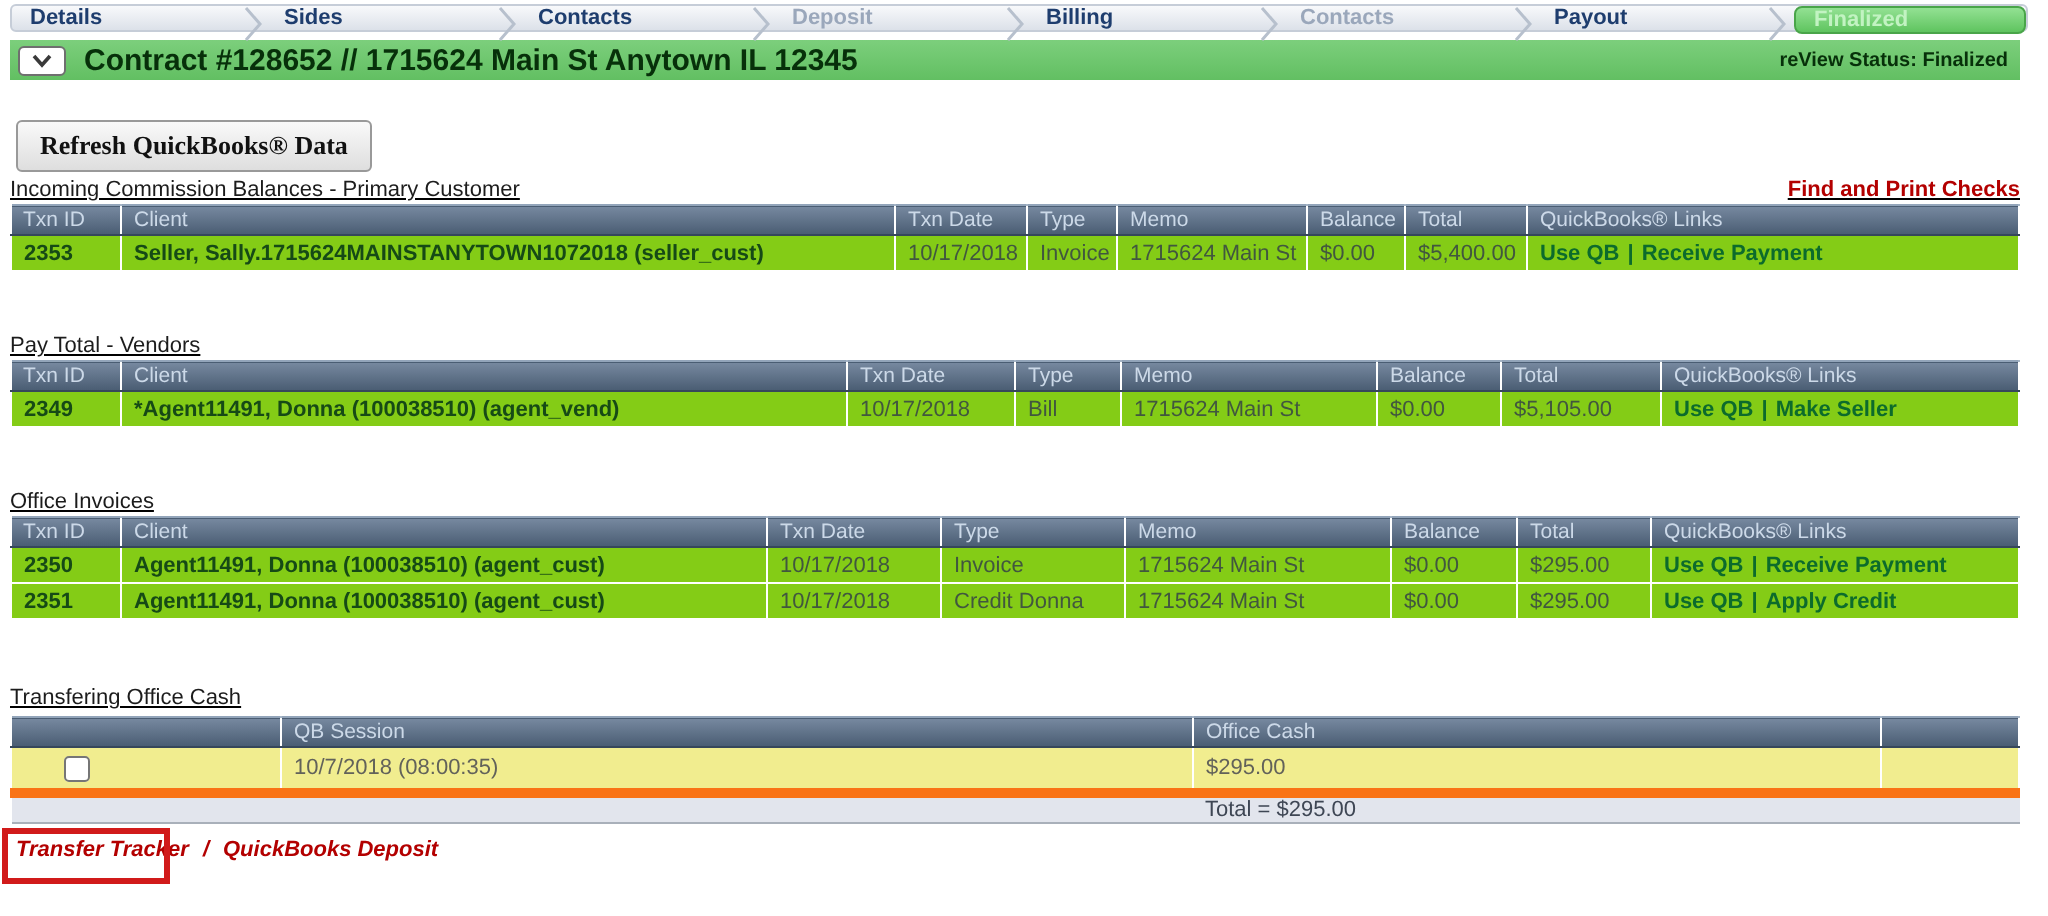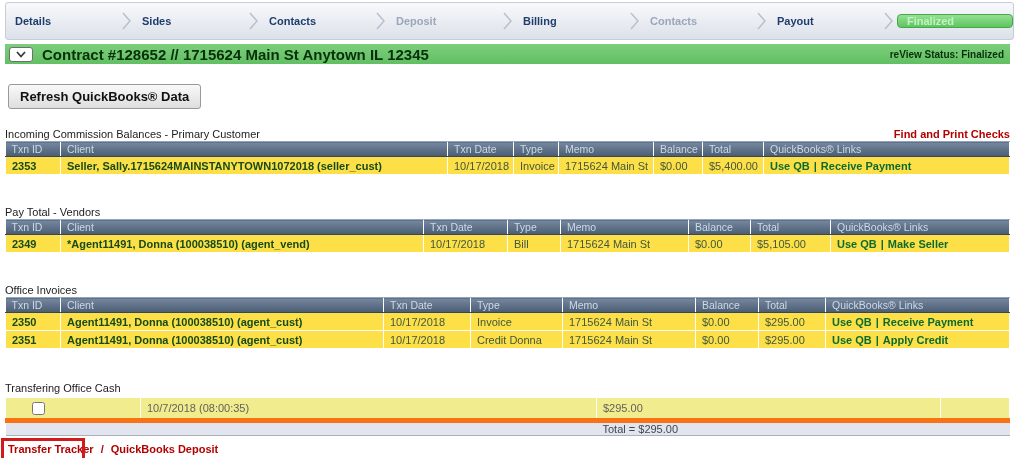--- a/index.html
+++ b/index.html
@@ -5,22 +5,22 @@
   * { box-sizing: border-box; }
   html,body { margin:0; padding:0; }
   body {
     width:1024px; height:458px; overflow:hidden;
     background:#ffffff;
     font-family:"Liberation Sans", sans-serif;
   }
 
   
   .wizard {
-    margin:2px 10px 0 5px; height:38px;
-    display:flex; align-items:center;
+    margin:2px 10px 0 5px; height:14px;
+    display:flex; align-items:flex-start;
     background:linear-gradient(#f8f9fb,#dce1e9);
     border:1px solid #c6cdd8; border-radius:3px;
   }
   .tab {
     flex:1; display:flex; align-items:center;
     padding-left:9px; font-size:11px; font-weight:bold;
     color:#1e3d6e; cursor:pointer; white-space:nowrap; overflow:hidden;
   }
   .tab.disabled { color:#9aa7bb; }
   .tab.finalized {
@@ -40,68 +40,68 @@
     width:24px; height:15px; background:#fff;
     border:1px solid #6f6f6f; border-radius:3px;
     display:flex; align-items:center; justify-content:center;
     margin-right:9px; cursor:pointer; flex:none;
   }
   .contract-title { font-size:15px; font-weight:bold; color:#07300a; }
   .review-status  { margin-left:auto; font-size:10px; font-weight:bold; color:#07300a; }
 
   
   .refresh-btn {
-    display:inline-block; margin:20px 0 16px 8px;
-    font-family:Liberation Sans, sans-serif;
+    display:inline-block; margin:20px 0 0 8px;
+    font-family:Liberation Serif, serif;
     font-size:13px; font-weight:bold; color:#111;
     background:linear-gradient(#f9f9f9,#dedede);
     border:1px solid #999; border-radius:3px;
     padding:4px 11px; cursor:pointer;
   }
 
   
-  .section-head { display:flex; align-items:flex-start; margin:3px 14px 1px 5px; }
+  .section-head { display:flex; align-items:flex-start; margin:3px 14px 1px 5px;text-decoration:underline; }
   .section-head.gap { margin-top:31px; }
   .section-title { font-size:11px; color:#1c1c1c; }
   .find-print { margin-left:auto; font-size:11px; font-weight:bold; color:#b30000; cursor:pointer; }
 
   
   table { border-collapse:collapse; width:1005px; margin-left:5px; table-layout:fixed; }
   th {
     background:linear-gradient(#76889f,#495c72);
     height:15px; padding:0 6px;
     font-size:10.5px; font-weight:normal; color:#ccd9e8;
     text-align:left; white-space:nowrap; overflow:hidden;
     border-top:1px solid #93a5ba; border-bottom:1px solid #36475b;
     border-right:1px solid rgba(255,255,255,0.18);
     margin-left:23px;
   }
   td {
     height:18px; padding:0 6px; font-size:11px;
-    background:#fde047; border:1px solid #ffffff;
+    background:#84cc16; border:1px solid #ffffff;
     color:#41573f; white-space:nowrap; overflow:hidden;
   }
   td.id, td.client { font-weight:bold; color:#164a16; }
   td.qb { font-weight:bold; color:#0c6b2c; }
   td.qb .lnk { cursor:pointer; }
   td.qb .pipe { padding:0 4px; }
 
   
   .t4 td { background:#f1ed8f; height:23px; color:#62625a; }
   .t4 td.chk { text-align:left; padding-left:26px; }
   .t4 input[type=checkbox] { width:13px; height:13px; margin:0; vertical-align:middle; }
   .t4 tr.total td {
     background:#e2e5ed; height:14px; color:#3e4654;
     border-left:none; border-right:none;
     border-top:5px solid #f97316; border-bottom:1px solid #a9b0ba;
     font-weight:normal;
   }
 
   
-  .footer { position:relative; margin:7px 0 0 8px; height:26px; font-size:11px; }
+  .footer { position:relative; margin:7px 0 0 8px; height:26px; font-size:11px;font-style:italic; }
   .footer .red-box {
     position:absolute; left:-7px; top:-5px; width:84px; height:28px;
     border:3px solid #d11a1a; pointer-events:none;
   }
   .flink { font-weight:bold; color:#b30000; cursor:pointer; }
   .fsep  { font-weight:bold; color:#b30000; padding:0 7px; }
 </style>
 </head>
 <body>
 
@@ -309,20 +309,26 @@
   <span class="section-title">Transfering Office Cash</span>
 </div>
 <table class="t4" style="margin-top:3px;">
   <colgroup>
       <col style="width:135px">
       <col style="width:456px">
       <col style="width:344px">
       <col>
     </colgroup>
   <tbody>
+      <tr>
+    <th></th>
+    <th>QB Session</th>
+    <th>Office Cash</th>
+    <th></th>
+  </tr>
   <tr>
     <td class="chk"><input type="checkbox" style=""></td>
     <td>10/7/2018 (08:00:35)</td>
     <td>$295.00</td>
     <td></td>
   </tr>
   <tr class="total">
     <td></td>
     <td></td>
     <td>Total = $295.00</td>

